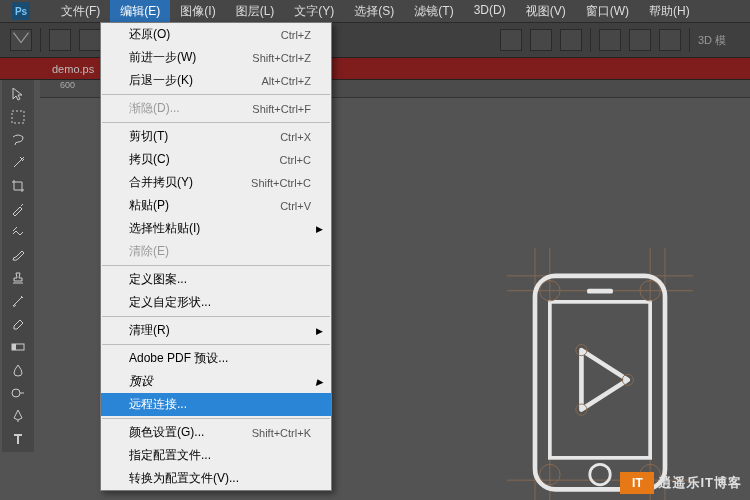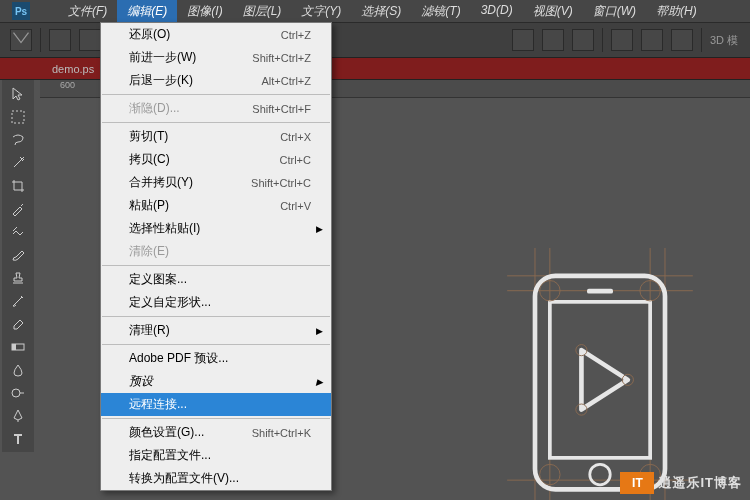--- a/index.html
+++ b/index.html
@@ -1,25 +1,25 @@
 <!DOCTYPE html>
 <html><head>
 <meta charset="utf-8">
 <style>
 * { margin: 0; padding: 0; box-sizing: border-box; font-family: "Microsoft YaHei", sans-serif; }
 body { background: #535353; width: 750px; height: 500px; overflow: hidden; position: relative; }
 .menubar { background: #464646; height: 22px; display: flex; align-items: center; padding-left: 12px; font-size: 12px; color: #ddd; }
-.menubar .ps-icon { width: 18px; height: 18px; background: #1b4b6f; color: #78c5f5; display: flex; align-items: center; justify-content: center; font-size: 10px; font-weight: bold; margin-right: 28px; }
+.menubar .ps-icon { width: 18px; height: 18px; background: #1b4b6f; color: #78c5f5; display: flex; align-items: center; justify-content: center; font-size: 10px; font-weight: bold; margin-right: 21px; }
 .menubar .mitem { padding: 3px 10px; cursor: default; }
 .menubar .mitem.active { background: #2b6db1; color: #fff; }
 .toolbar2 { background: #3f3f3f; height: 36px; border-top: 1px solid #2a2a2a; border-bottom: 1px solid #222; display: flex; align-items: center; padding-left: 10px; gap: 8px; }
 .toolbar2 .tbtn { width: 22px; height: 22px; border: 1px solid #2a2a2a; background: #474747; }
 .toolbar2 .sep { width: 1px; height: 24px; background: #2a2a2a; }
 .toolbar2 .spacer { flex: 1; }
-.toolbar2 .rlabel { color: #999; font-size: 11px; padding-right: 12px; }
+.toolbar2 .rlabel { color: #999; font-size: 11px; padding-right: 24px; }
 .tabs { background: #7f1d1d; height: 22px; display: flex; align-items: center; font-size: 11px; color: #bbb; padding-left: 42px; border-bottom: 1px solid #222; }
 .tabs .tab { padding: 4px 10px; border-right: 1px solid #2f2f2f; }
 .tabs .tab.active { background: #525252; color: #ddd; }
 .vtoolbar { position: absolute; left: 2px; top: 80px; width: 32px; background: #464646; display: flex; flex-direction: column; padding: 2px 0; }
 .vtoolbar .vtool { width: 28px; height: 23px; margin: 0 2px; display: flex; align-items: center; justify-content: center; cursor: default; }
 .vtoolbar .vtool svg { width: 16px; height: 16px; }
 .ruler-h { position: absolute; left: 40px; right: 0; top: 80px; height: 18px; background: #4b4b4b; border-bottom: 1px solid #333; font-size: 9px; color: #aaa; }
 .ruler-h .tick { position: absolute; top: 0; font-size: 9px; }
 .canvas-area { position: absolute; left: 40px; top: 98px; right: 0; bottom: 0; background: #3a3a3a; }
 .canvas { position: absolute; left: 0; top: 0; width: 710px; height: 500px; background: #535353; }
@@ -34,21 +34,21 @@
 .dropdown .disabled { color: #999; }
 .watermark { position: absolute; right: 8px; bottom: 6px; display: flex; align-items: center; gap: 4px; }
 .watermark .wicon { width: 34px; height: 22px; background: #e67815; color: #fff; display: flex; align-items: center; justify-content: center; font-weight: bold; font-size: 12px; }
 .watermark .wtxt { color: #e0e0e0; font-size: 13px; letter-spacing: 1px; font-weight: 600; }
 </style>
 </head>
 <body>
 
 <div class="menubar">
   <div class="ps-icon">Ps</div>
-  <div id="menu-items" style="display: inline-flex; font-style: italic;">
+  <div id="menu-items" style="display: inline-flex;">
       <div class="mitem">文件(F)</div>
       <div class="mitem active">编辑(E)</div>
       <div class="mitem">图像(I)</div>
       <div class="mitem">图层(L)</div>
       <div class="mitem">文字(Y)</div>
       <div class="mitem">选择(S)</div>
       <div class="mitem">滤镜(T)</div>
       <div class="mitem">3D(D)</div>
       <div class="mitem">视图(V)</div>
       <div class="mitem">窗口(W)</div>

